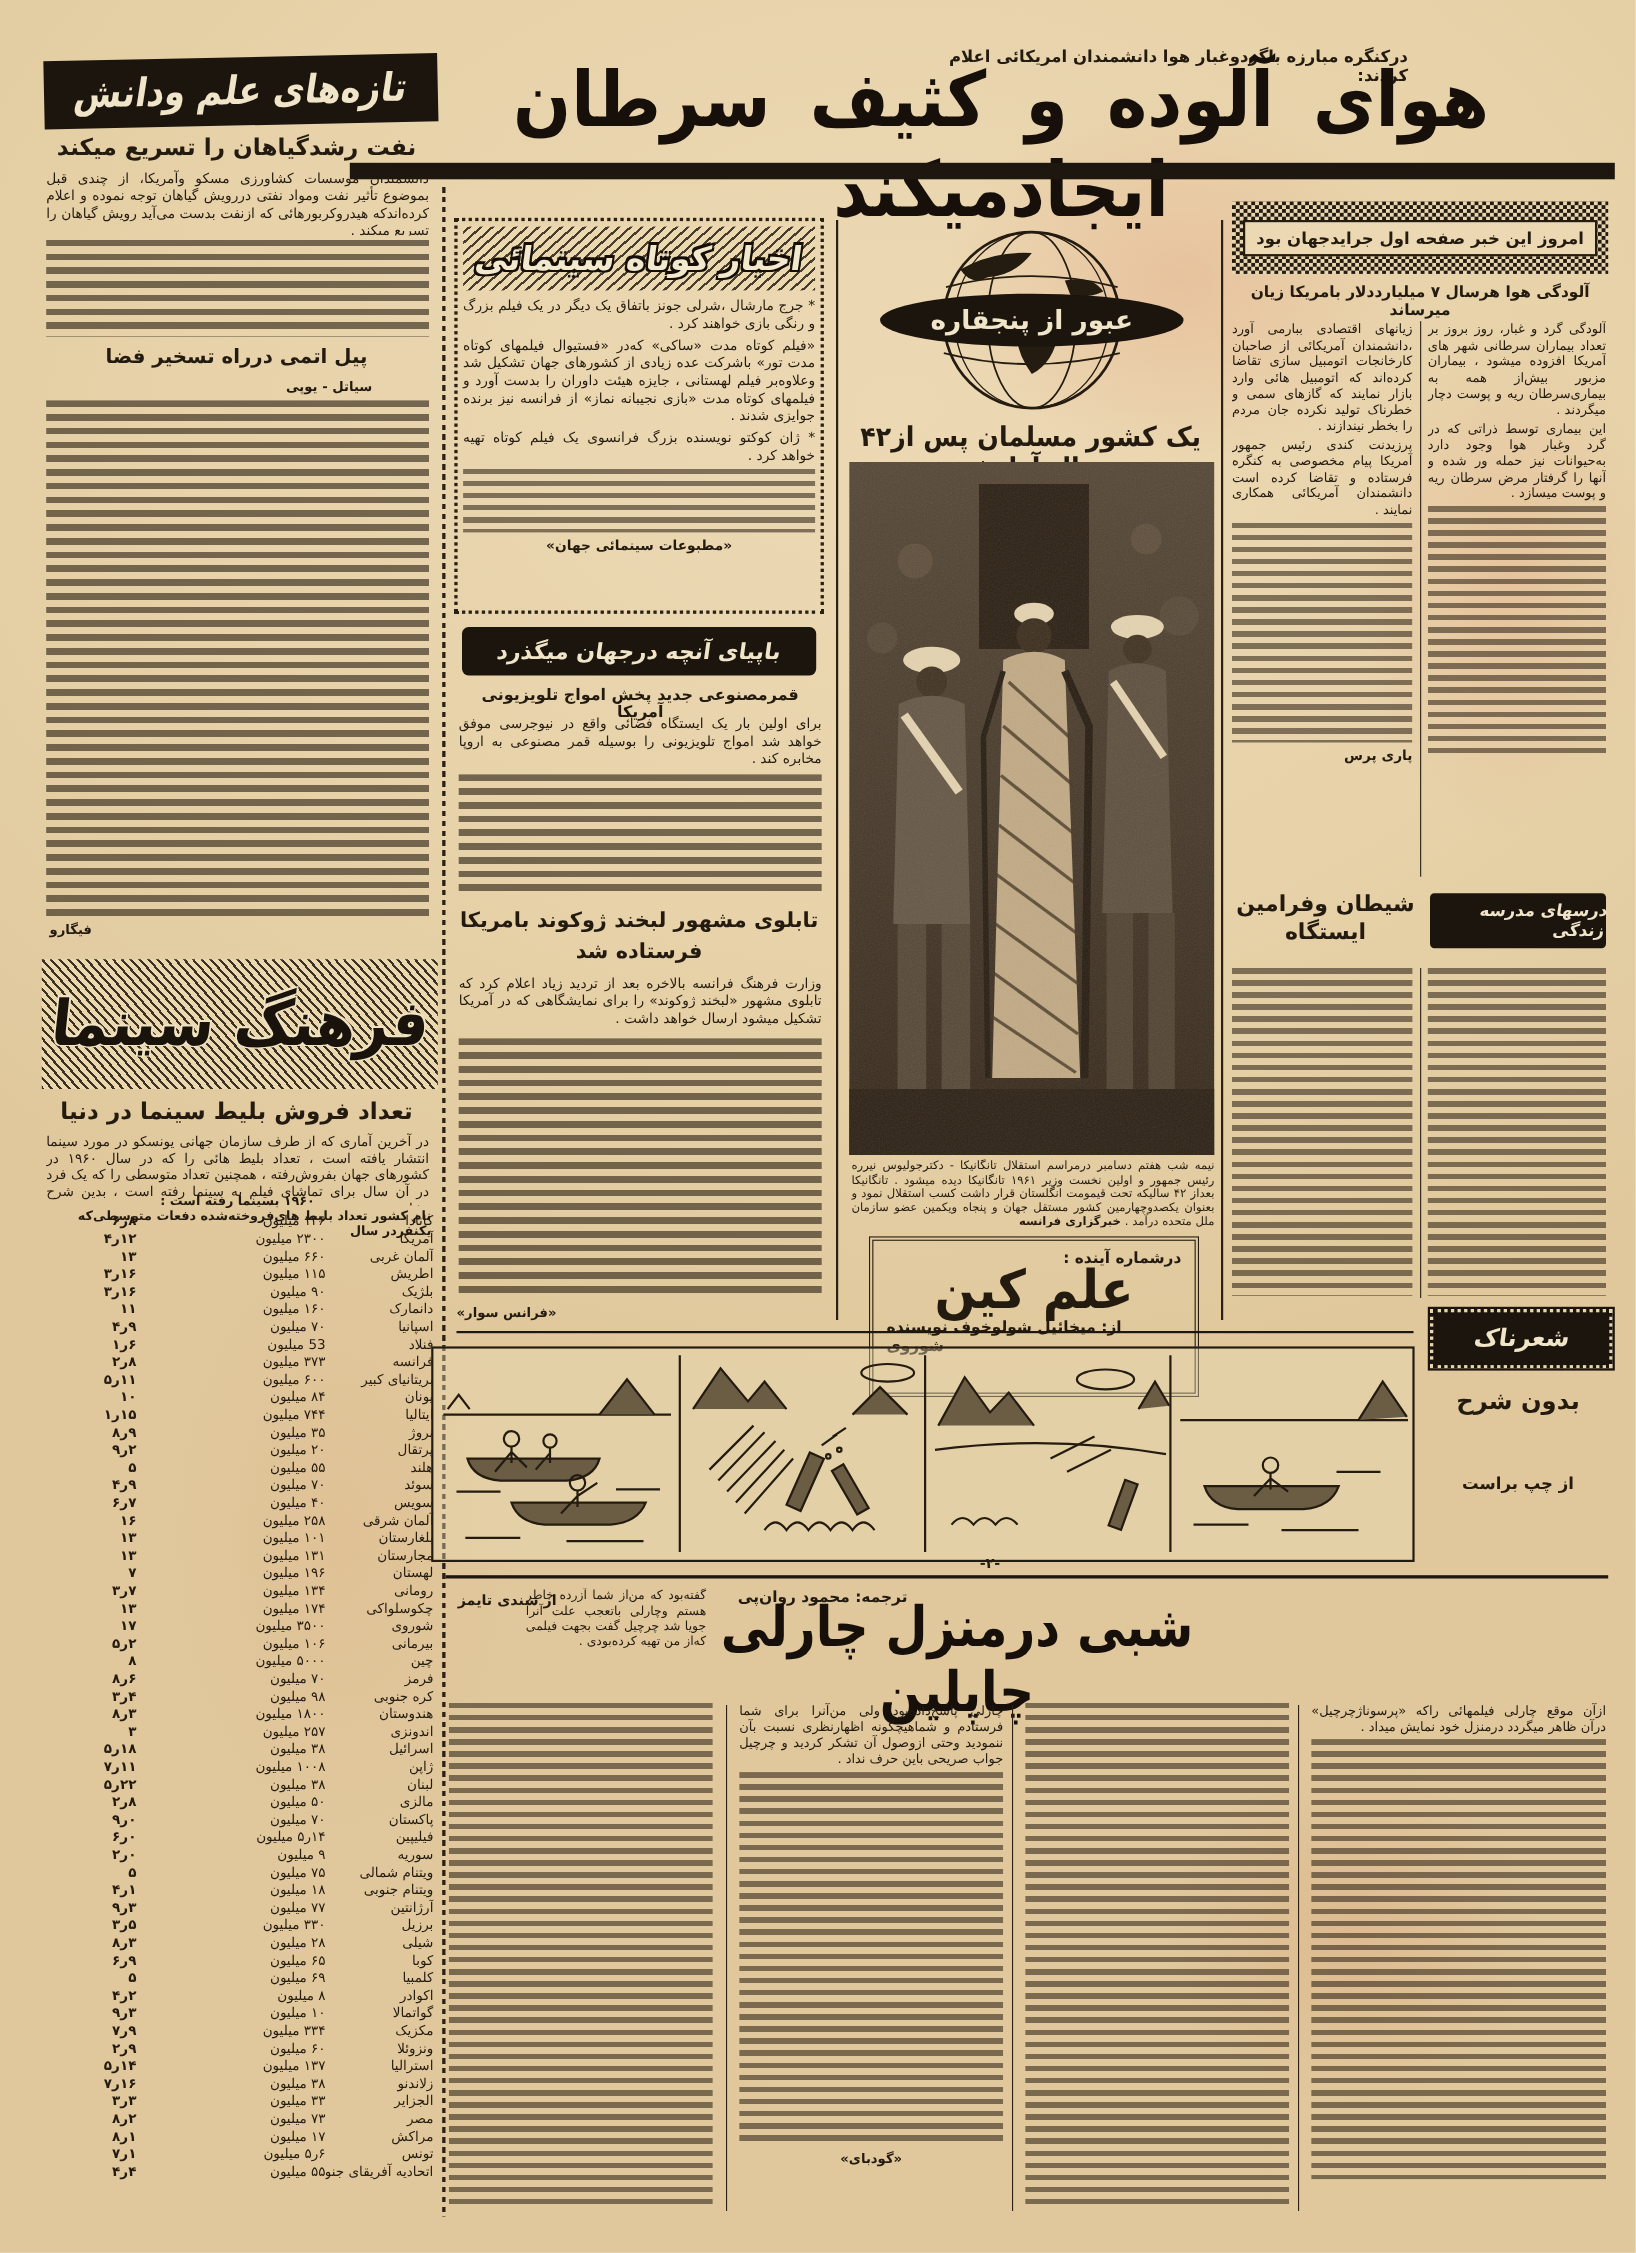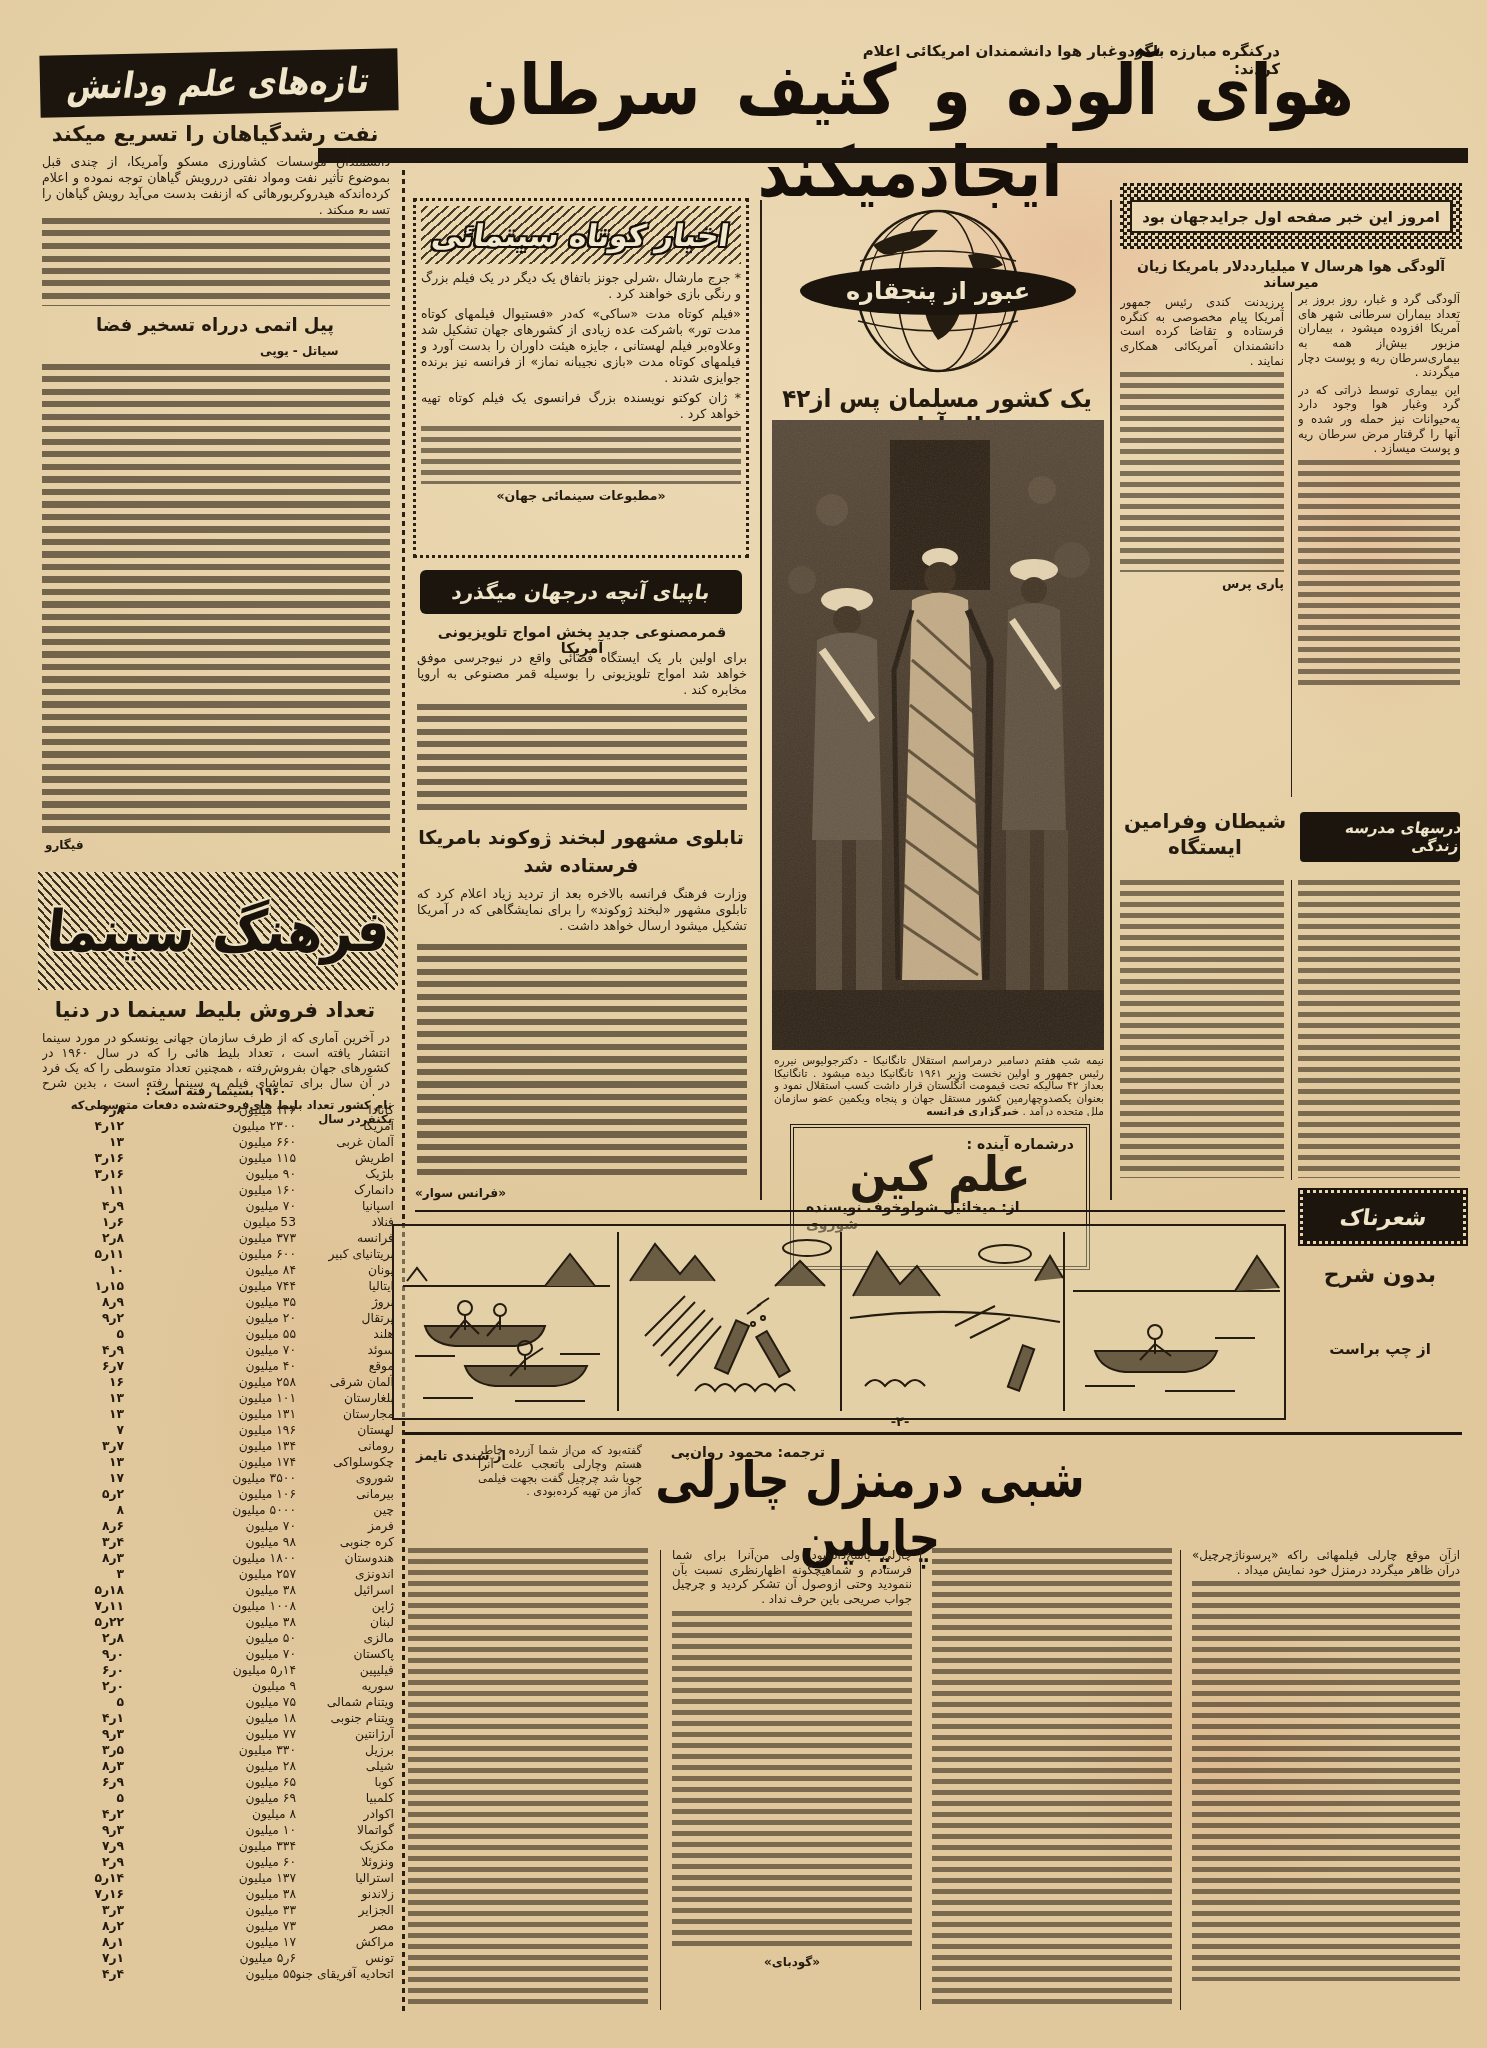--- a/index.html
+++ b/index.html
@@ -144,21 +144,21 @@
     <span class="cc">هلند</span>
     <span class="ct">۵۵ میلیون</span>
     <span class="ca b">۵</span>
   </div>
     <div class="crow">
     <span class="cc">سوئد</span>
     <span class="ct">۷۰ میلیون</span>
     <span class="ca b">۹ر۴</span>
   </div>
     <div class="crow">
-    <span class="cc">موقع</span>
+    <span class="cc">سویس</span>
     <span class="ct">۴۰ میلیون</span>
     <span class="ca b">۷ر۶</span>
   </div>
     <div class="crow">
     <span class="cc">آلمان شرقی</span>
     <span class="ct">۲۵۸ میلیون</span>
     <span class="ca b">۱۶</span>
   </div>
     <div class="crow">
     <span class="cc">بلغارستان</span>
@@ -462,20 +462,21 @@
     <span class="b" style="font-size:15px">امروز این خبر صفحه اول جرایدجهان بود</span>
   </div>
 </div>
 <div class="abs b ctr" style="left:1120px;top:258px;width:342px;font-size:14px">آلودگی هوا هرسال ۷ میلیارددلار بامریکا زیان میرساند</div>
 <div class="abs" style="left:1298px;top:292px;width:162px;height:505px;overflow:hidden">
   <div class="jst" style="font-size:11.8px;line-height:1.24">آلودگی گرد و غبار، روز بروز بر تعداد بیماران سرطانی شهر های آمریکا افزوده میشود ، بیماران مزبور بیش‌از همه به بیماری‌سرطان ریه و پوست دچار میگردند .</div>
   <div class="jst" style="font-size:11.8px;line-height:1.24;margin-top:3px">این بیماری توسط ذراتی که در گرد وغبار هوا وجود دارد به‌حیوانات نیز حمله ور شده و آنها را گرفتار مرض سرطان ریه و پوست میسازد .</div>
   <div class="tls" style="height:230px;margin-top:4px"></div>
 </div>
 <div class="abs" style="left:1120px;top:292px;width:164px;height:505px;overflow:hidden">
+  <div class="jst" style="font-size:11.8px;line-height:1.24">زیانهای اقتصادی ببارمی آورد ،دانشمندان آمریکائی از صاحبان کارخانجات اتومبیل سازی تقاضا کرده‌اند که اتومبیل هائی وارد بازار نمایند که گازهای سمی و خطرناک تولید نکرده جان مردم را بخطر نیندازند .</div>
   <div class="jst" style="font-size:11.8px;line-height:1.24;margin-top:3px">پرزیدنت کندی رئیس جمهور آمریکا پیام مخصوصی به کنگره فرستاده و تقاضا کرده است دانشمندان آمریکائی همکاری نمایند .</div>
   <div class="tls" style="height:200px;margin-top:4px"></div>
   <div class="b" style="font-size:12.5px;margin-top:4px">پاری پرس</div>
 </div>
 
 <div class="abs b ctr" style="left:1120px;top:808px;width:170px;font-size:20px;line-height:1.3">
   <span>شیطان وفرامین</span><br>
   <span>ایستگاه</span>
 </div>
 <div class="abs blackbanner" style="left:1300px;top:812px;width:160px;height:50px;border-radius:4px">

